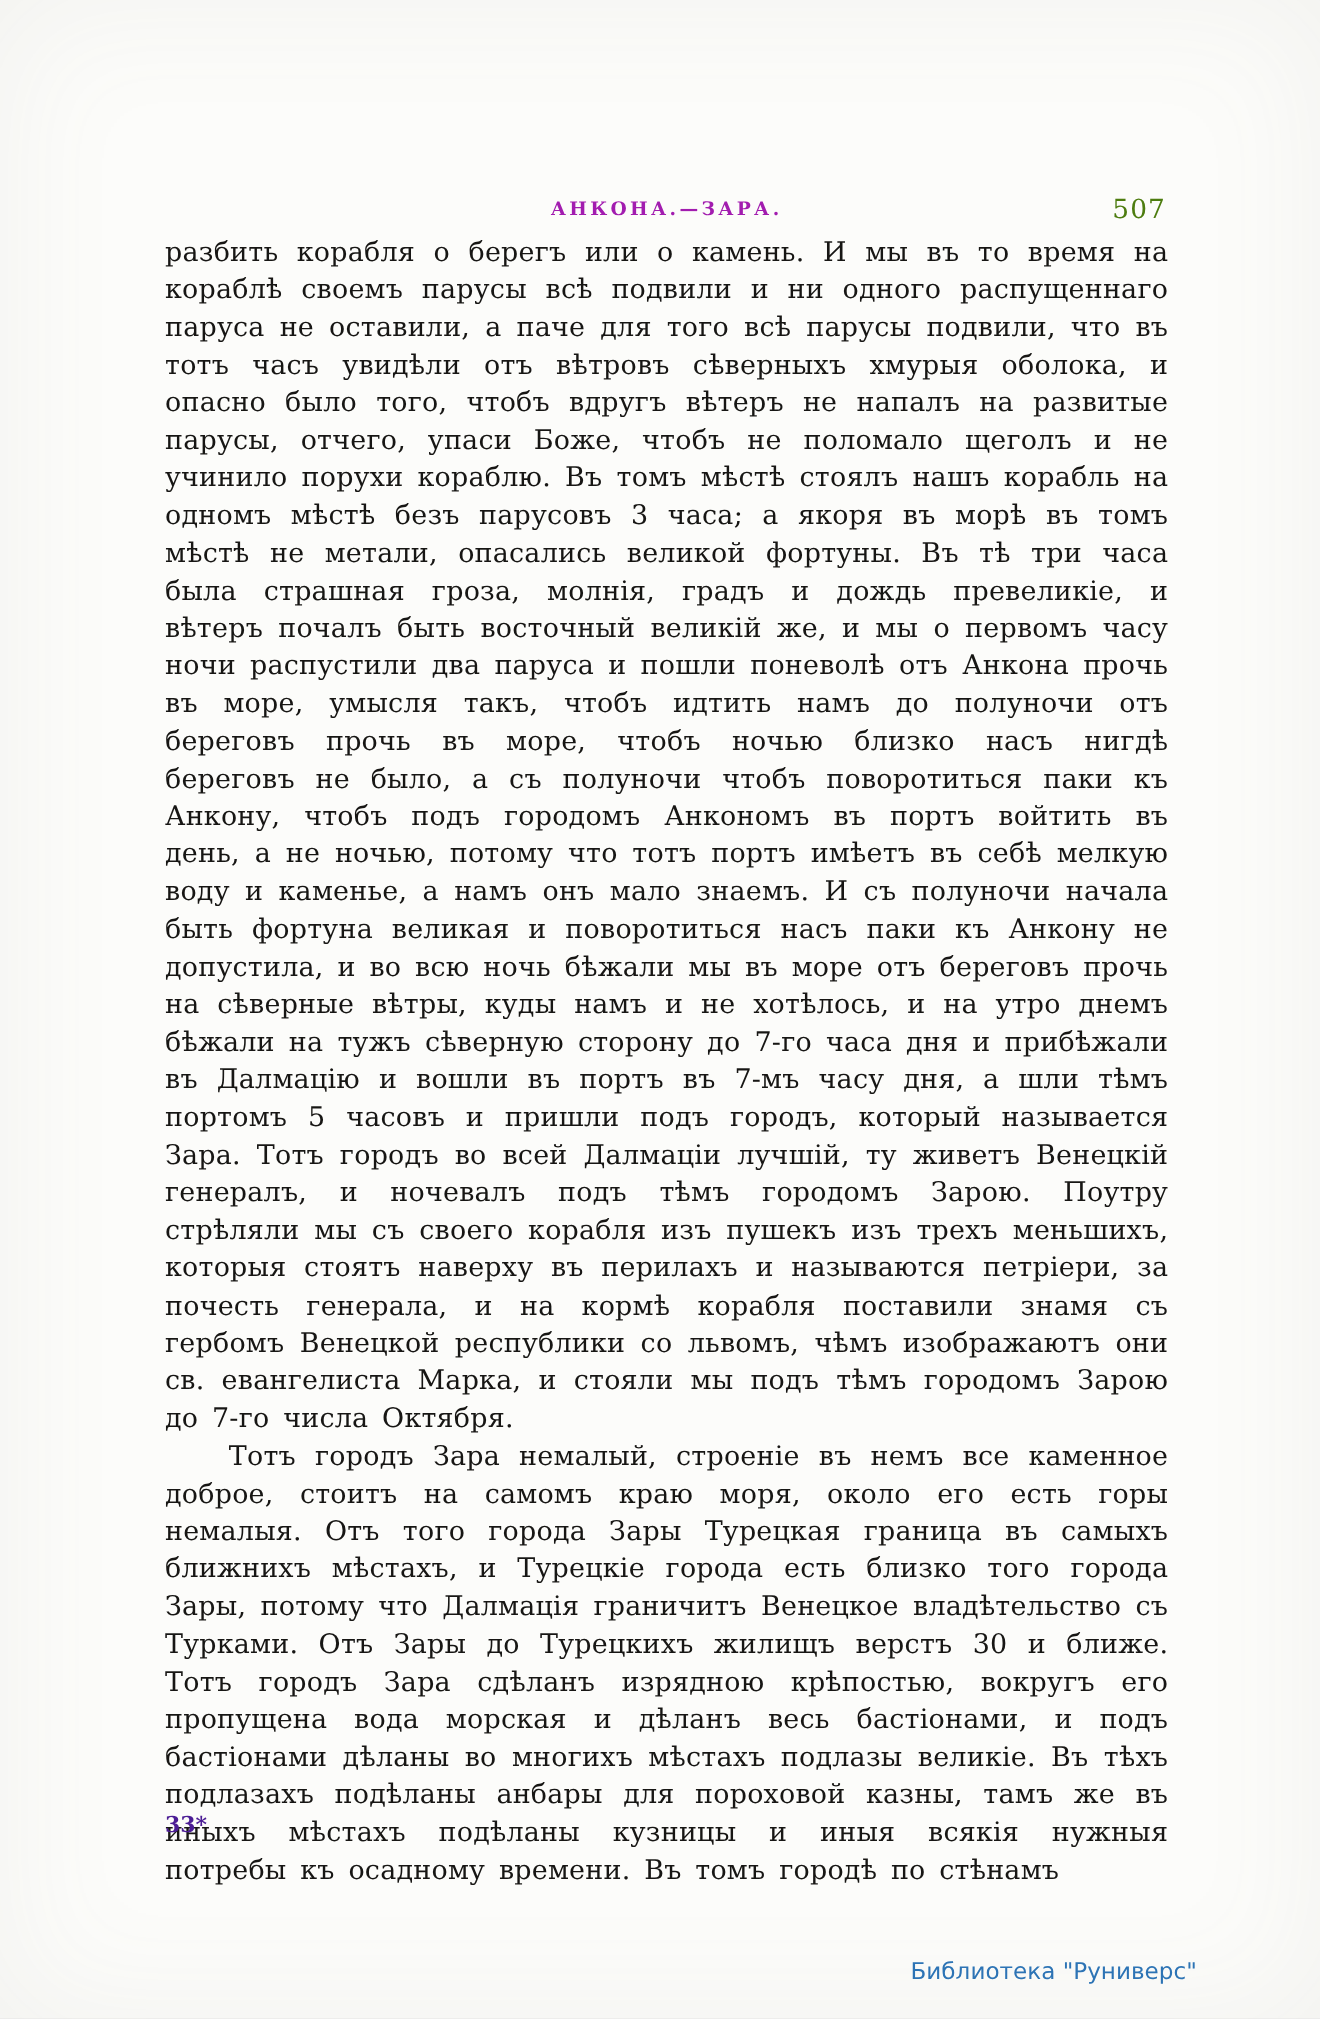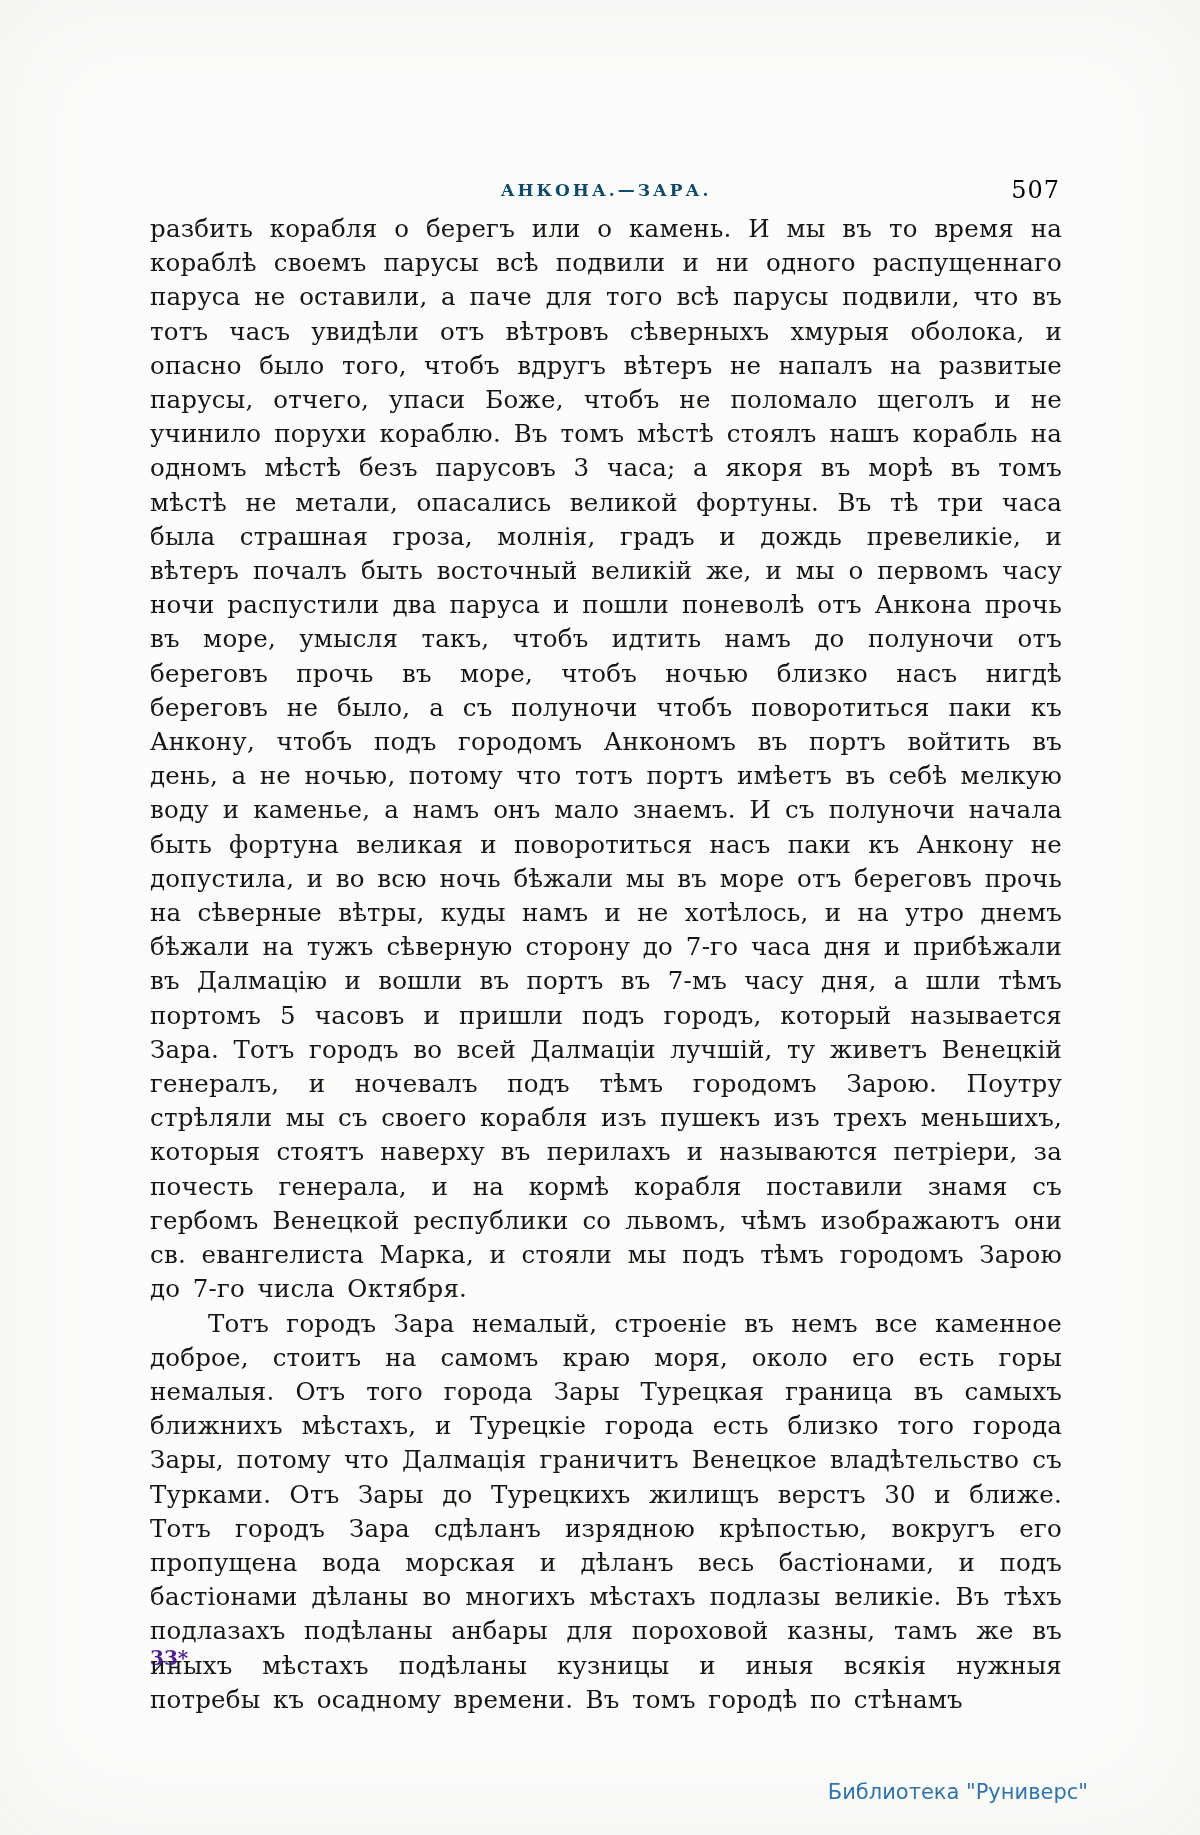--- a/index.html
+++ b/index.html
@@ -23,30 +23,30 @@
     top: 176px;
     left: 150px;
     width: 912px;
     height: 34px;
   }
   .running-title {
     text-align: center;
     font-size: 17px;
     font-weight: bold;
     letter-spacing: 3px;
-    color: #0c4a6e;
+    color: #a21caf;
     padding-top: 4px;
   }
   .page-number {
     position: absolute;
     right: 2px;
     top: 0;
     font-size: 24px;
     letter-spacing: 1px;
-    color: #000000;
+    color: #4d7c0f;
   }
   .body-text {
     position: absolute;
     top: 212px;
     left: 150px;
     width: 912px;
     font-size: 24.5px;
     line-height: 34.2px;
     text-align: justify;
     word-spacing: 4.5px;

